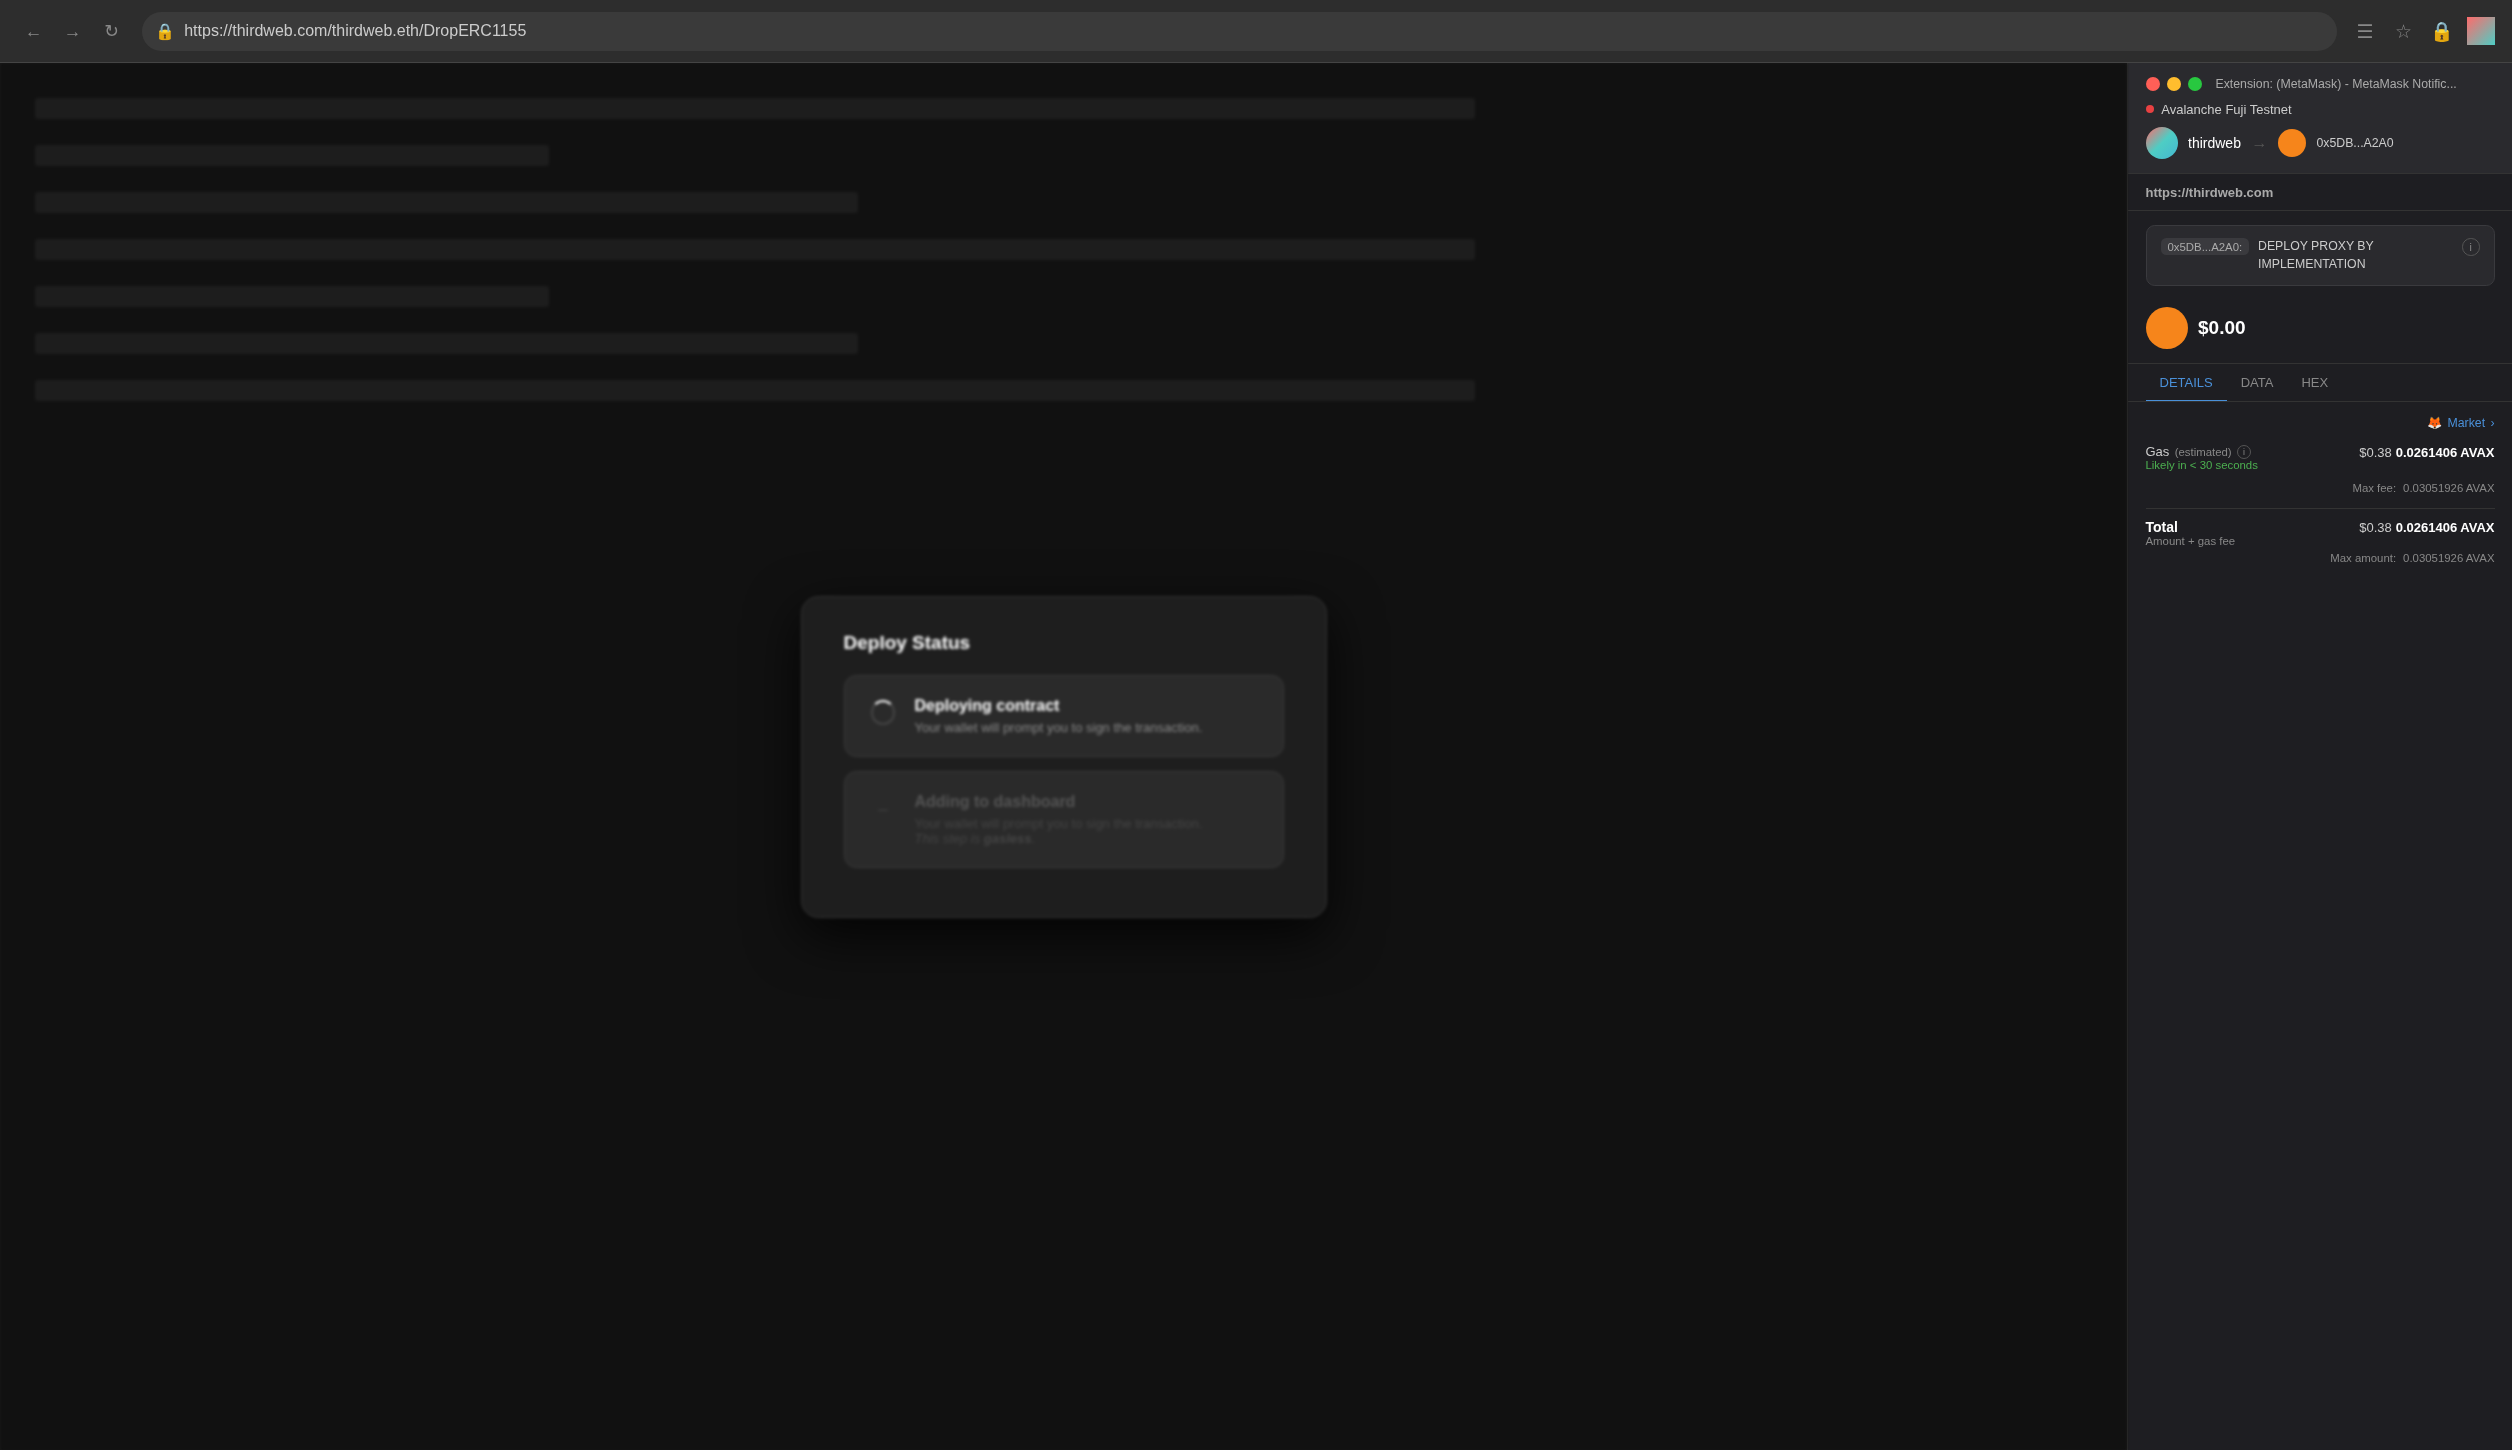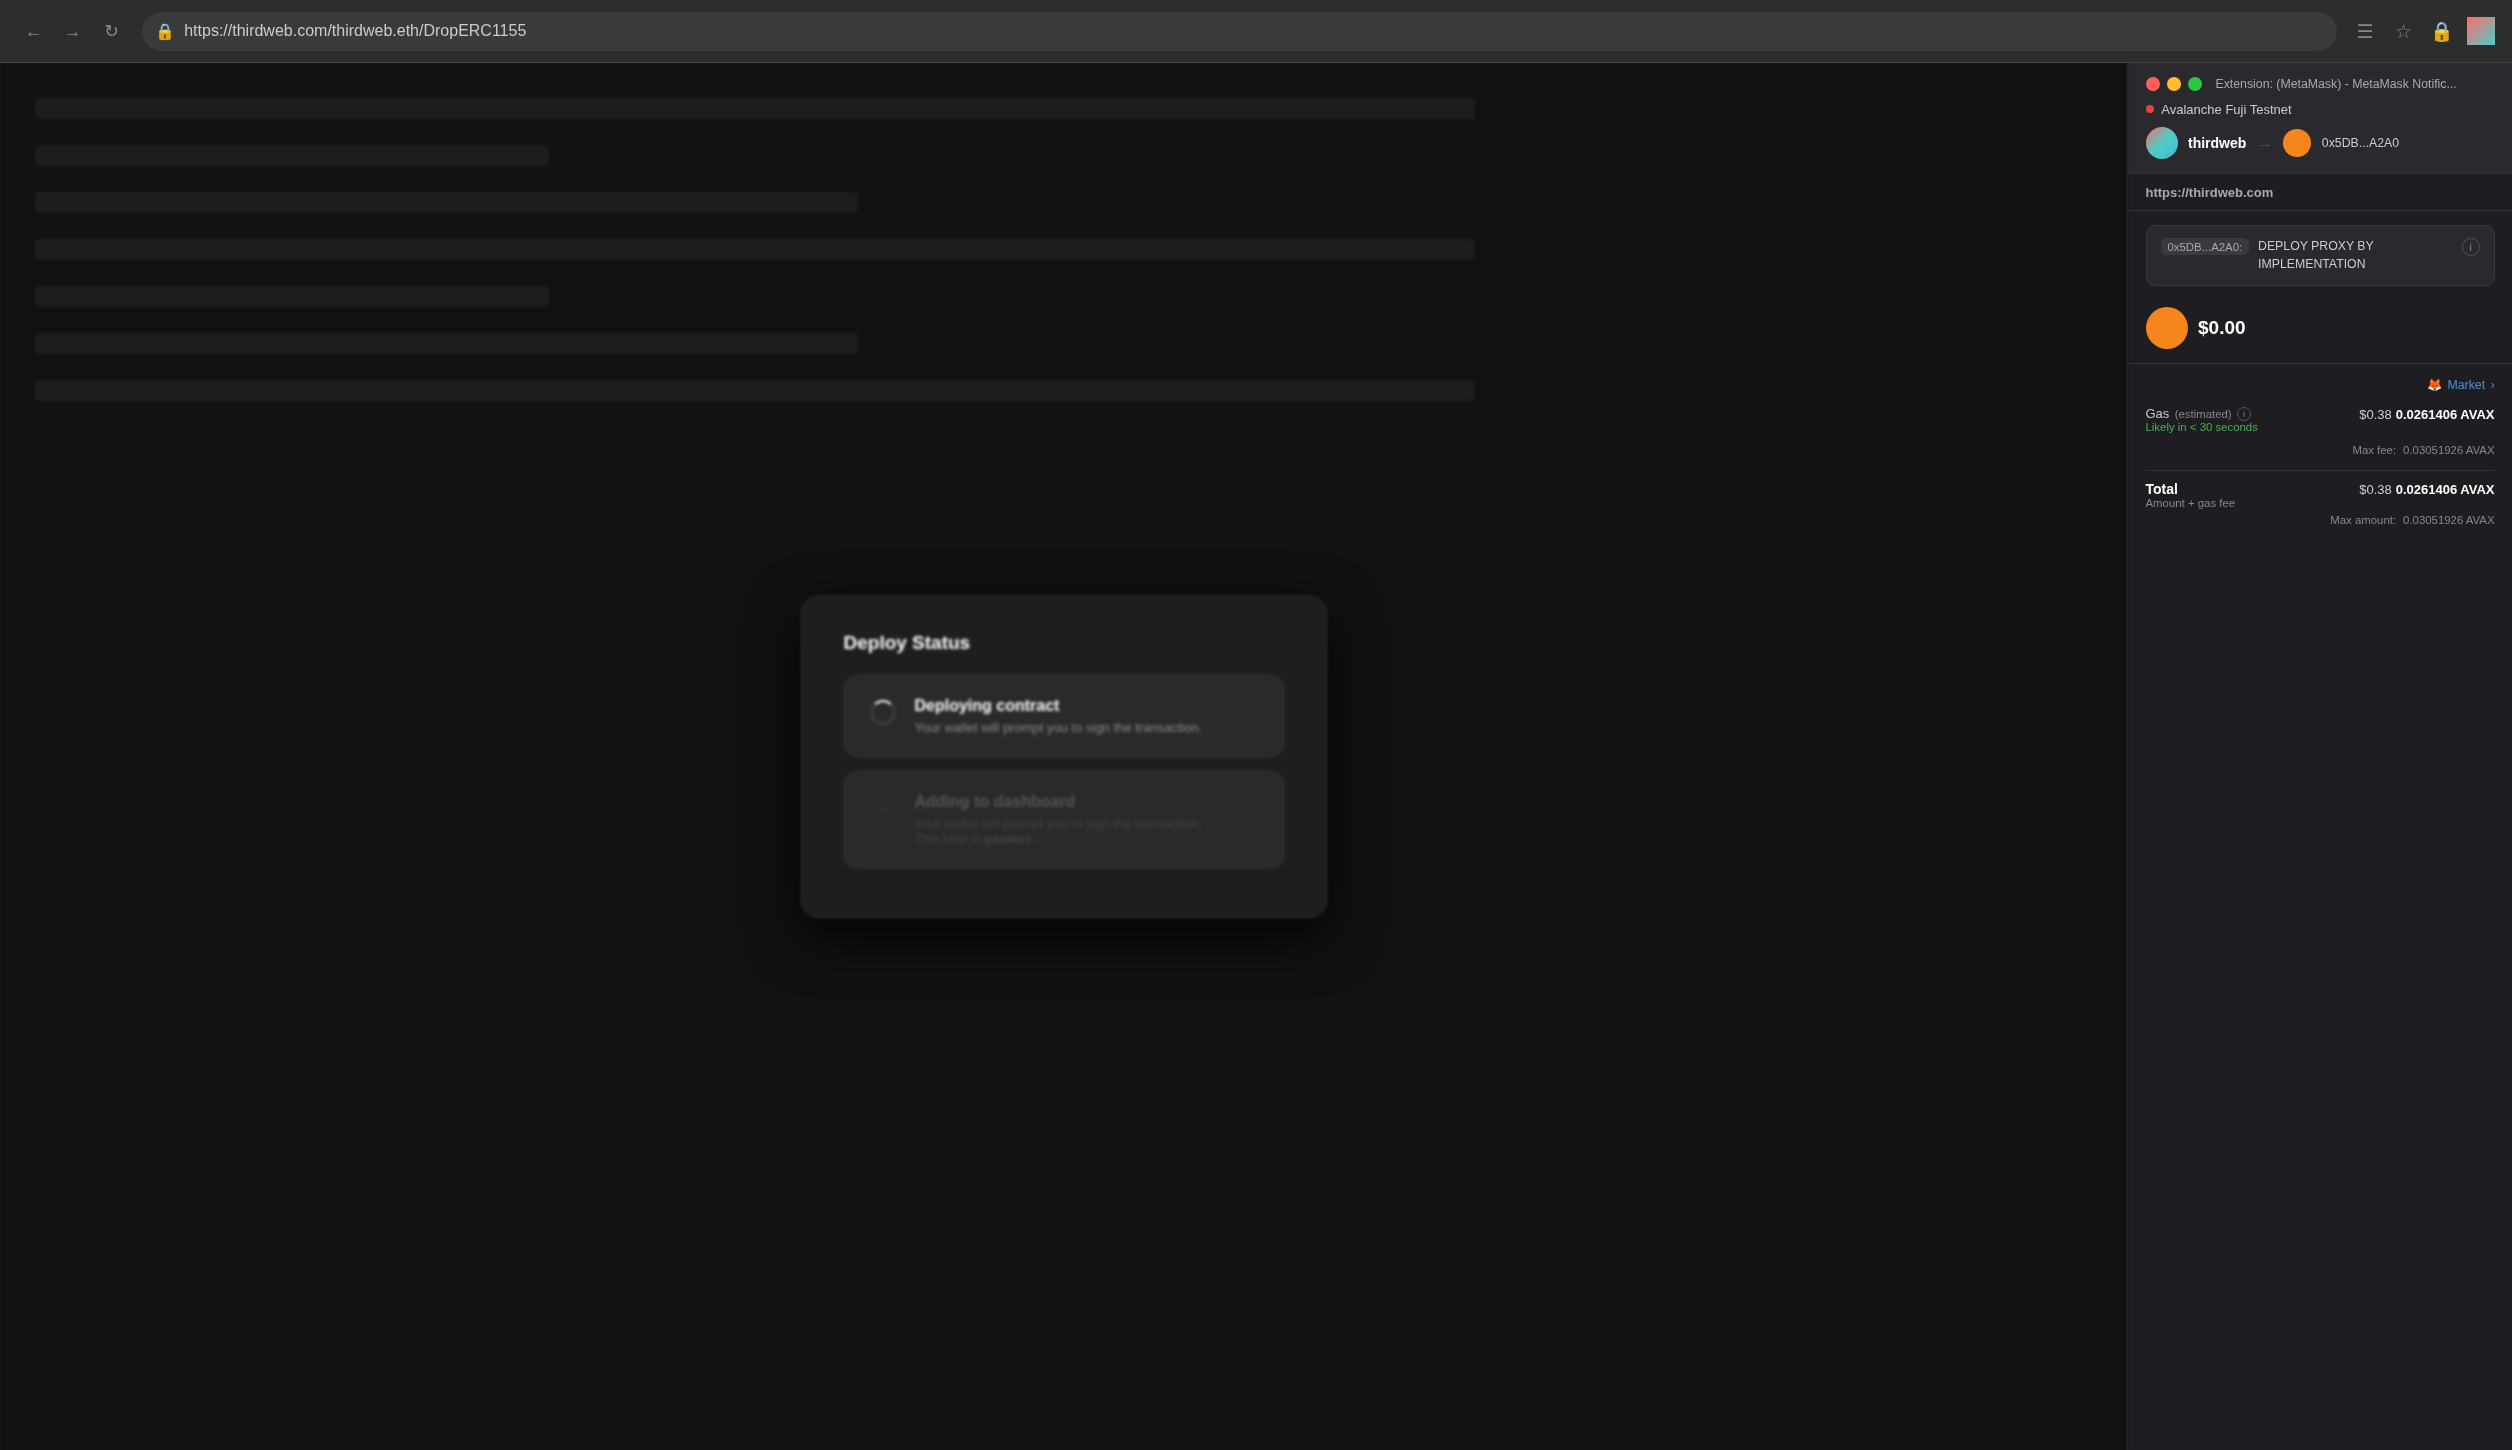--- a/index.html
+++ b/index.html
@@ -239,21 +239,21 @@
       gap: 10.5px;
     }
     .site-logo {
       width: 32px; height: 32px;
       background: linear-gradient(135deg, #ff6b6b, #4ecdc4, #45b7d1);
       border-radius: 50%;
     }
     .site-name {
       color: #fff;
       font-size: 14px;
-      font-weight: 700;
+      font-weight: 400;
     }
     .arrow-icon {
       color: #555;
       font-size: 16px;
     }
     .wallet-avatar {
       width: 28px; height: 28px;
       background: #f6851b;
       border-radius: 50%;
     }
@@ -578,20 +578,25 @@
       <div class="info-icon">i</div>
     </div>
 
     <div class="mm-amount-section">
       <div class="token-icon"></div>
       <div>
         <div class="amount-value">$0.00</div>
       </div>
     </div>
 
+    <div class="mm-tabs">
+      <div class="mm-tab active">DETAILS</div>
+      <div class="mm-tab">DATA</div>
+      <div class="mm-tab">HEX</div>
+    </div>
 
     <div class="mm-details">
 
       <div class="market-row">
         <span>🦊</span>
         <span class="market-link">Market</span>
         <span style="color:#4a90d9;">›</span>
       </div>
 
       <div class="gas-row">

